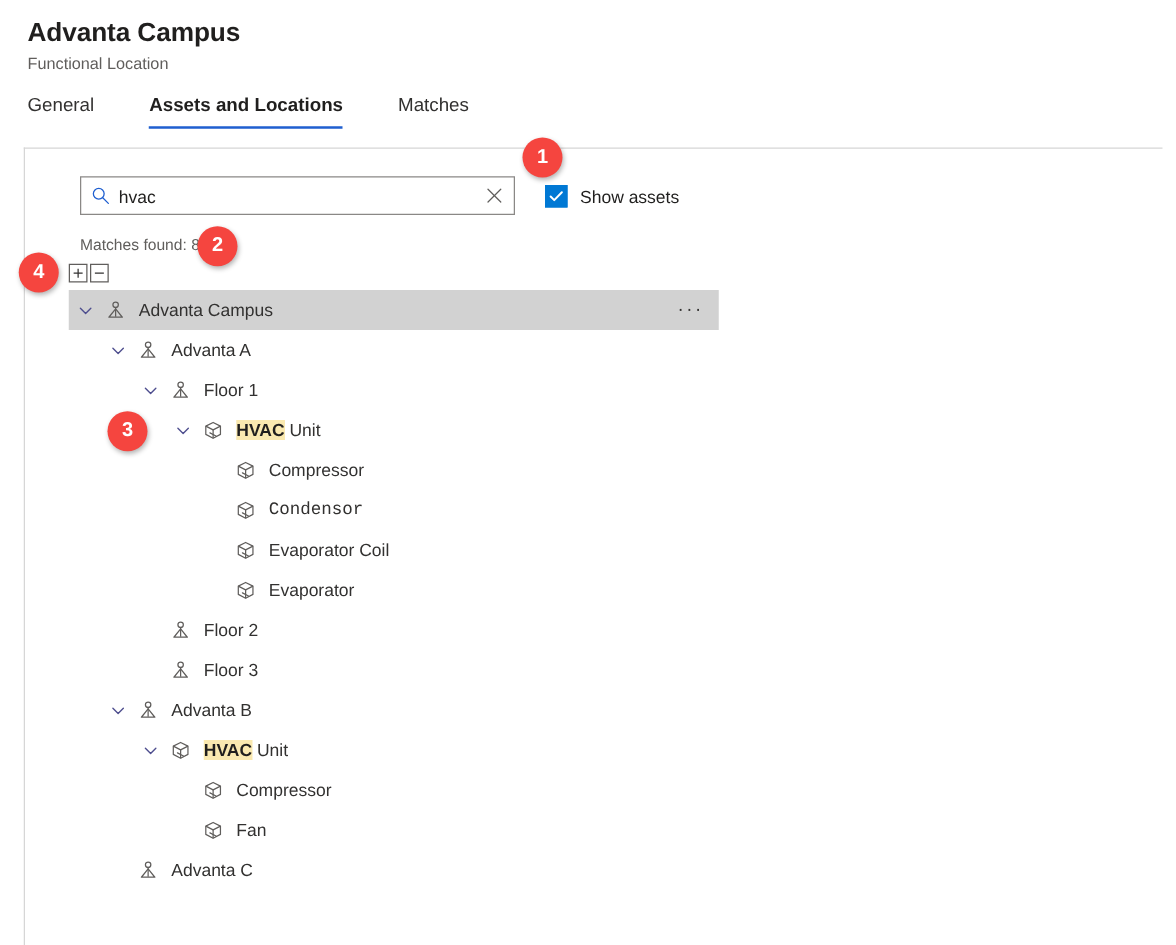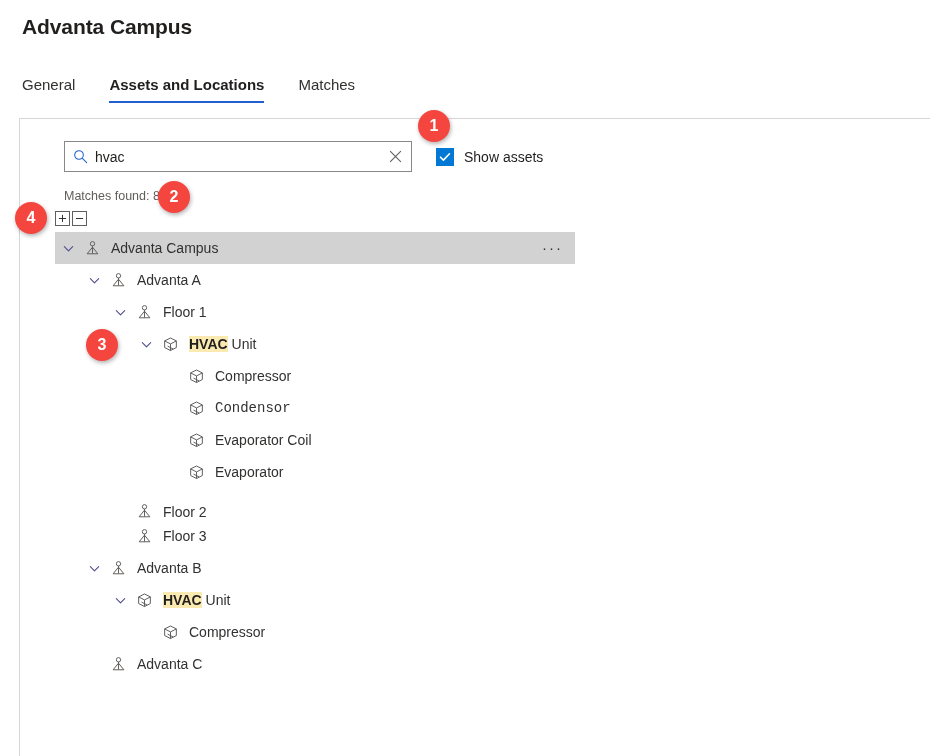--- a/index.html
+++ b/index.html
@@ -37,21 +37,21 @@
     line-height: 17px;
   }
 
   
   #tabstrip {
     position: absolute;
     left: 22px;
     top: 76px;
     display: flex;
     align-items: flex-end;
-    gap: 34px;
+    gap: 44px;
   }
   .tab {
     font-size: 15px;
     color: #323130;
     padding-bottom: 9px;
     position: relative;
     cursor: pointer;
     line-height: 18px;
   }
   .tab.active {
@@ -251,20 +251,21 @@
   #badge-1 { left: 418px; top: 110px; }
   #badge-2 { left: 158px; top: 181px; }
   #badge-3 { left: 86px; top: 329px; }
   #badge-4 { left: 15px; top: 202px; }
 </style>
 </head>
 <body>
 
 <div id="header">
   <div id="page-title">Advanta Campus</div>
+  <div id="page-subtitle">Functional Location</div>
 </div>
 
 <div id="tabstrip">
   <div class="tab">General</div>
   <div class="tab active">Assets and Locations</div>
   <div class="tab">Matches</div>
 </div>
 
 <div id="content-panel">
 
@@ -415,21 +416,21 @@
         <span class="node-icon">
           <svg width="17" height="17" viewBox="0 0 18 18">
             <path d="M9 2.1 L15.2 5.2 L15.2 12.2 L9 15.4 L2.8 12.2 L2.8 5.2 Z" fill="none" stroke="#605e5c" stroke-width="1.05" stroke-linejoin="round"></path>
             <path d="M2.8 5.2 L9 8.4 L15.2 5.2" fill="none" stroke="#605e5c" stroke-width="1.05" stroke-linejoin="round"></path>
             <line x1="9" y1="8.4" x2="9" y2="15.4" stroke="#605e5c" stroke-width="1.05"></line>
             <line x1="6.3" y1="10.9" x2="11.4" y2="13.6" stroke="#605e5c" stroke-width="1.05" stroke-linecap="round"></line>
           </svg>
         </span>
         <span class="node-label">Evaporator</span>
       </div>
-      <div class="tree-row" style="padding-left: 52px; align-items: flex-end;">
+      <div class="tree-row" style="padding-left: 52px;">
         <span class="chev empty"></span>
         <span class="node-icon">
           <svg width="17" height="17" viewBox="0 0 18 18">
             <circle cx="9" cy="4" r="2.3" fill="none" stroke="#605e5c" stroke-width="1.05"></circle>
             <line x1="9" y1="6.3" x2="9" y2="14.2" stroke="#605e5c" stroke-width="1.05"></line>
             <path d="M9 7.6 L3.3 14.6 L14.7 14.6 Z" fill="none" stroke="#605e5c" stroke-width="1.05" stroke-linejoin="round"></path>
           </svg>
         </span>
         <span class="node-label">Floor 2</span>
       </div>
@@ -480,20 +481,32 @@
         <span class="node-icon">
           <svg width="17" height="17" viewBox="0 0 18 18">
             <path d="M9 2.1 L15.2 5.2 L15.2 12.2 L9 15.4 L2.8 12.2 L2.8 5.2 Z" fill="none" stroke="#605e5c" stroke-width="1.05" stroke-linejoin="round"></path>
             <path d="M2.8 5.2 L9 8.4 L15.2 5.2" fill="none" stroke="#605e5c" stroke-width="1.05" stroke-linejoin="round"></path>
             <line x1="9" y1="8.4" x2="9" y2="15.4" stroke="#605e5c" stroke-width="1.05"></line>
             <line x1="6.3" y1="10.9" x2="11.4" y2="13.6" stroke="#605e5c" stroke-width="1.05" stroke-linecap="round"></line>
           </svg>
         </span>
         <span class="node-label">Compressor</span>
       </div>
+      <div class="tree-row" style="padding-left: 78px;">
+        <span class="chev empty"></span>
+        <span class="node-icon">
+          <svg width="17" height="17" viewBox="0 0 18 18">
+            <path d="M9 2.1 L15.2 5.2 L15.2 12.2 L9 15.4 L2.8 12.2 L2.8 5.2 Z" fill="none" stroke="#605e5c" stroke-width="1.05" stroke-linejoin="round"></path>
+            <path d="M2.8 5.2 L9 8.4 L15.2 5.2" fill="none" stroke="#605e5c" stroke-width="1.05" stroke-linejoin="round"></path>
+            <line x1="9" y1="8.4" x2="9" y2="15.4" stroke="#605e5c" stroke-width="1.05"></line>
+            <line x1="6.3" y1="10.9" x2="11.4" y2="13.6" stroke="#605e5c" stroke-width="1.05" stroke-linecap="round"></line>
+          </svg>
+        </span>
+        <span class="node-label">Fan</span>
+      </div>
       <div class="tree-row" style="padding-left: 26px;">
         <span class="chev empty"></span>
         <span class="node-icon">
           <svg width="17" height="17" viewBox="0 0 18 18">
             <circle cx="9" cy="4" r="2.3" fill="none" stroke="#605e5c" stroke-width="1.05"></circle>
             <line x1="9" y1="6.3" x2="9" y2="14.2" stroke="#605e5c" stroke-width="1.05"></line>
             <path d="M9 7.6 L3.3 14.6 L14.7 14.6 Z" fill="none" stroke="#605e5c" stroke-width="1.05" stroke-linejoin="round"></path>
           </svg>
         </span>
         <span class="node-label">Advanta C</span>

